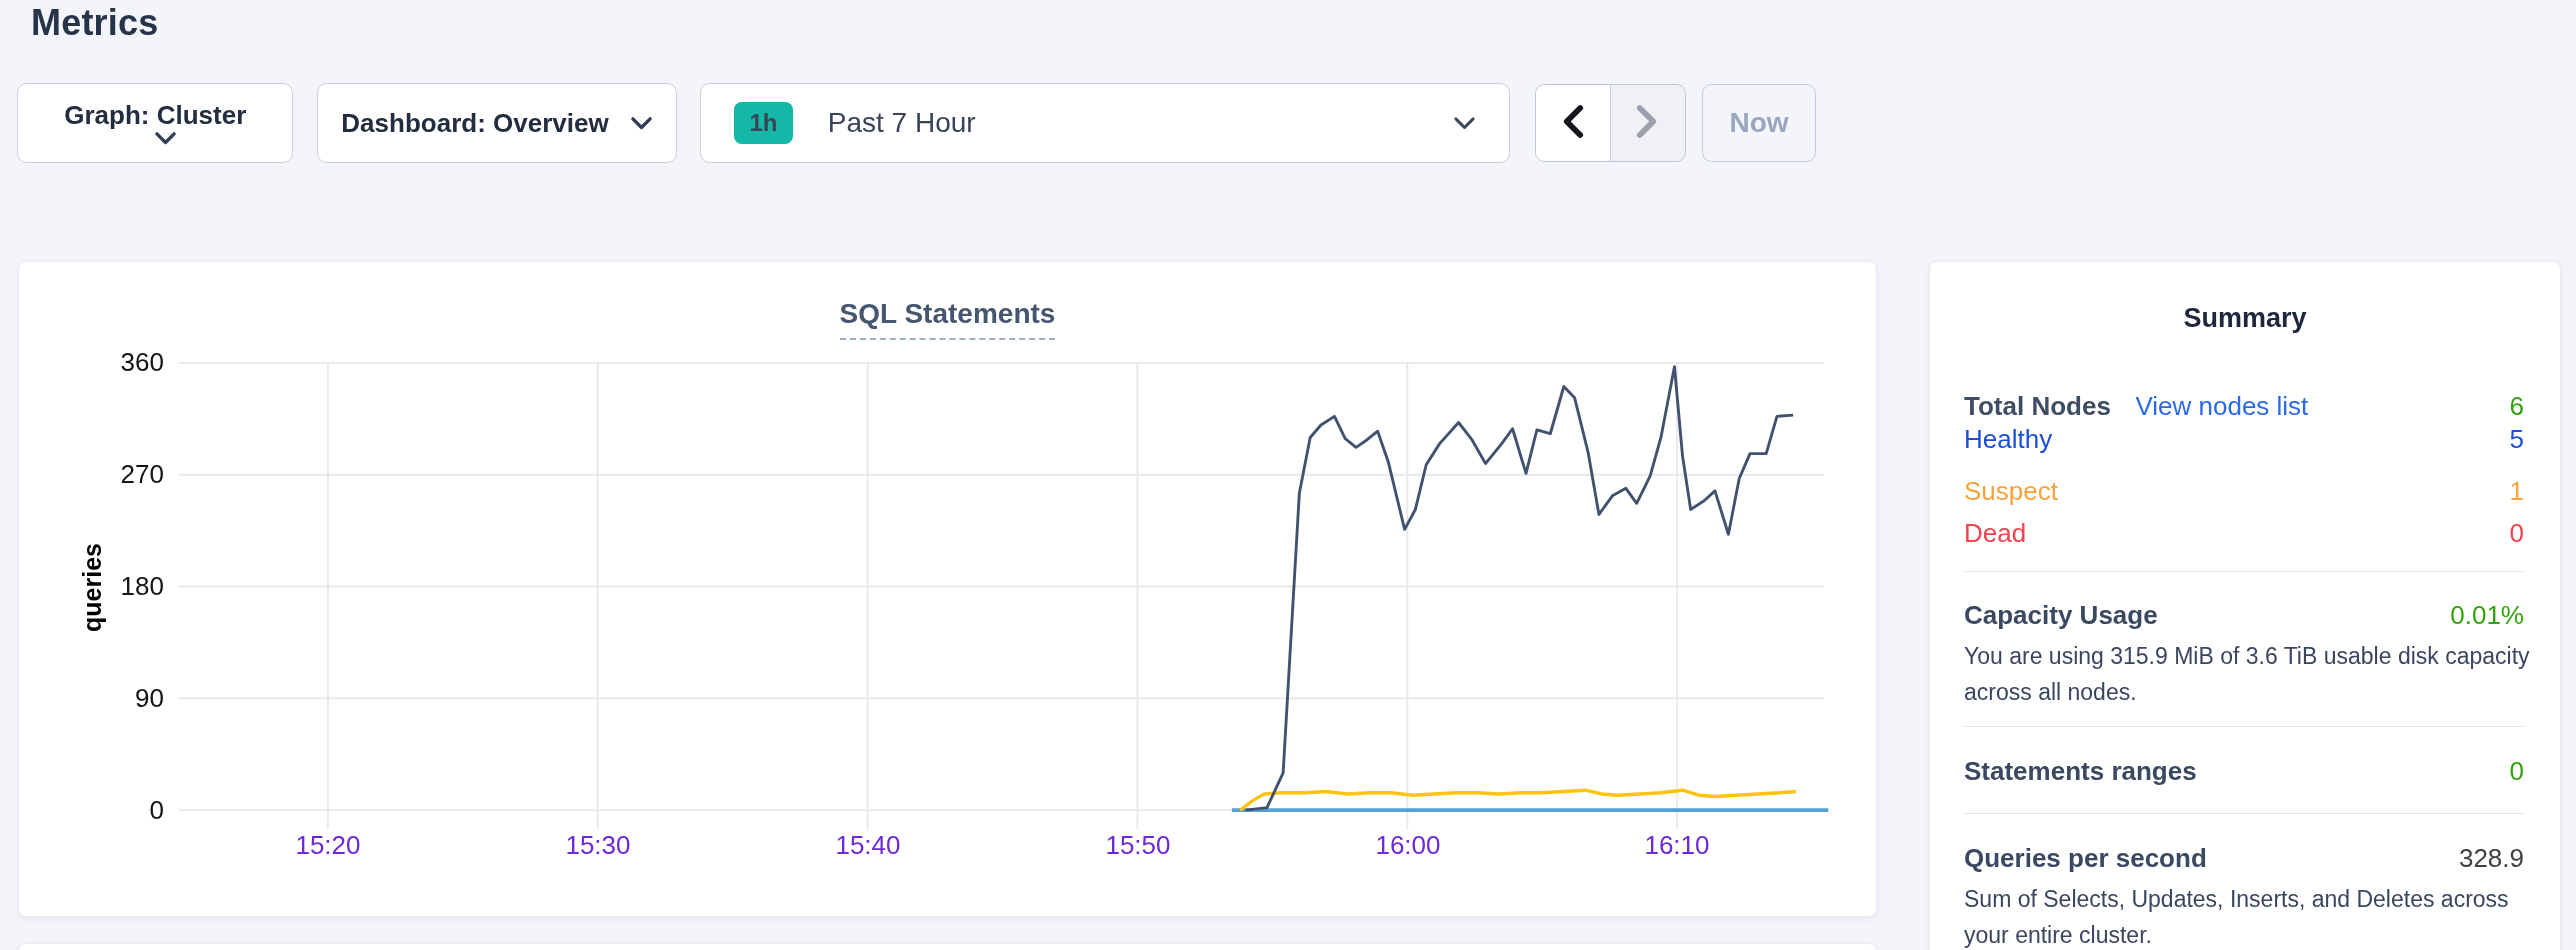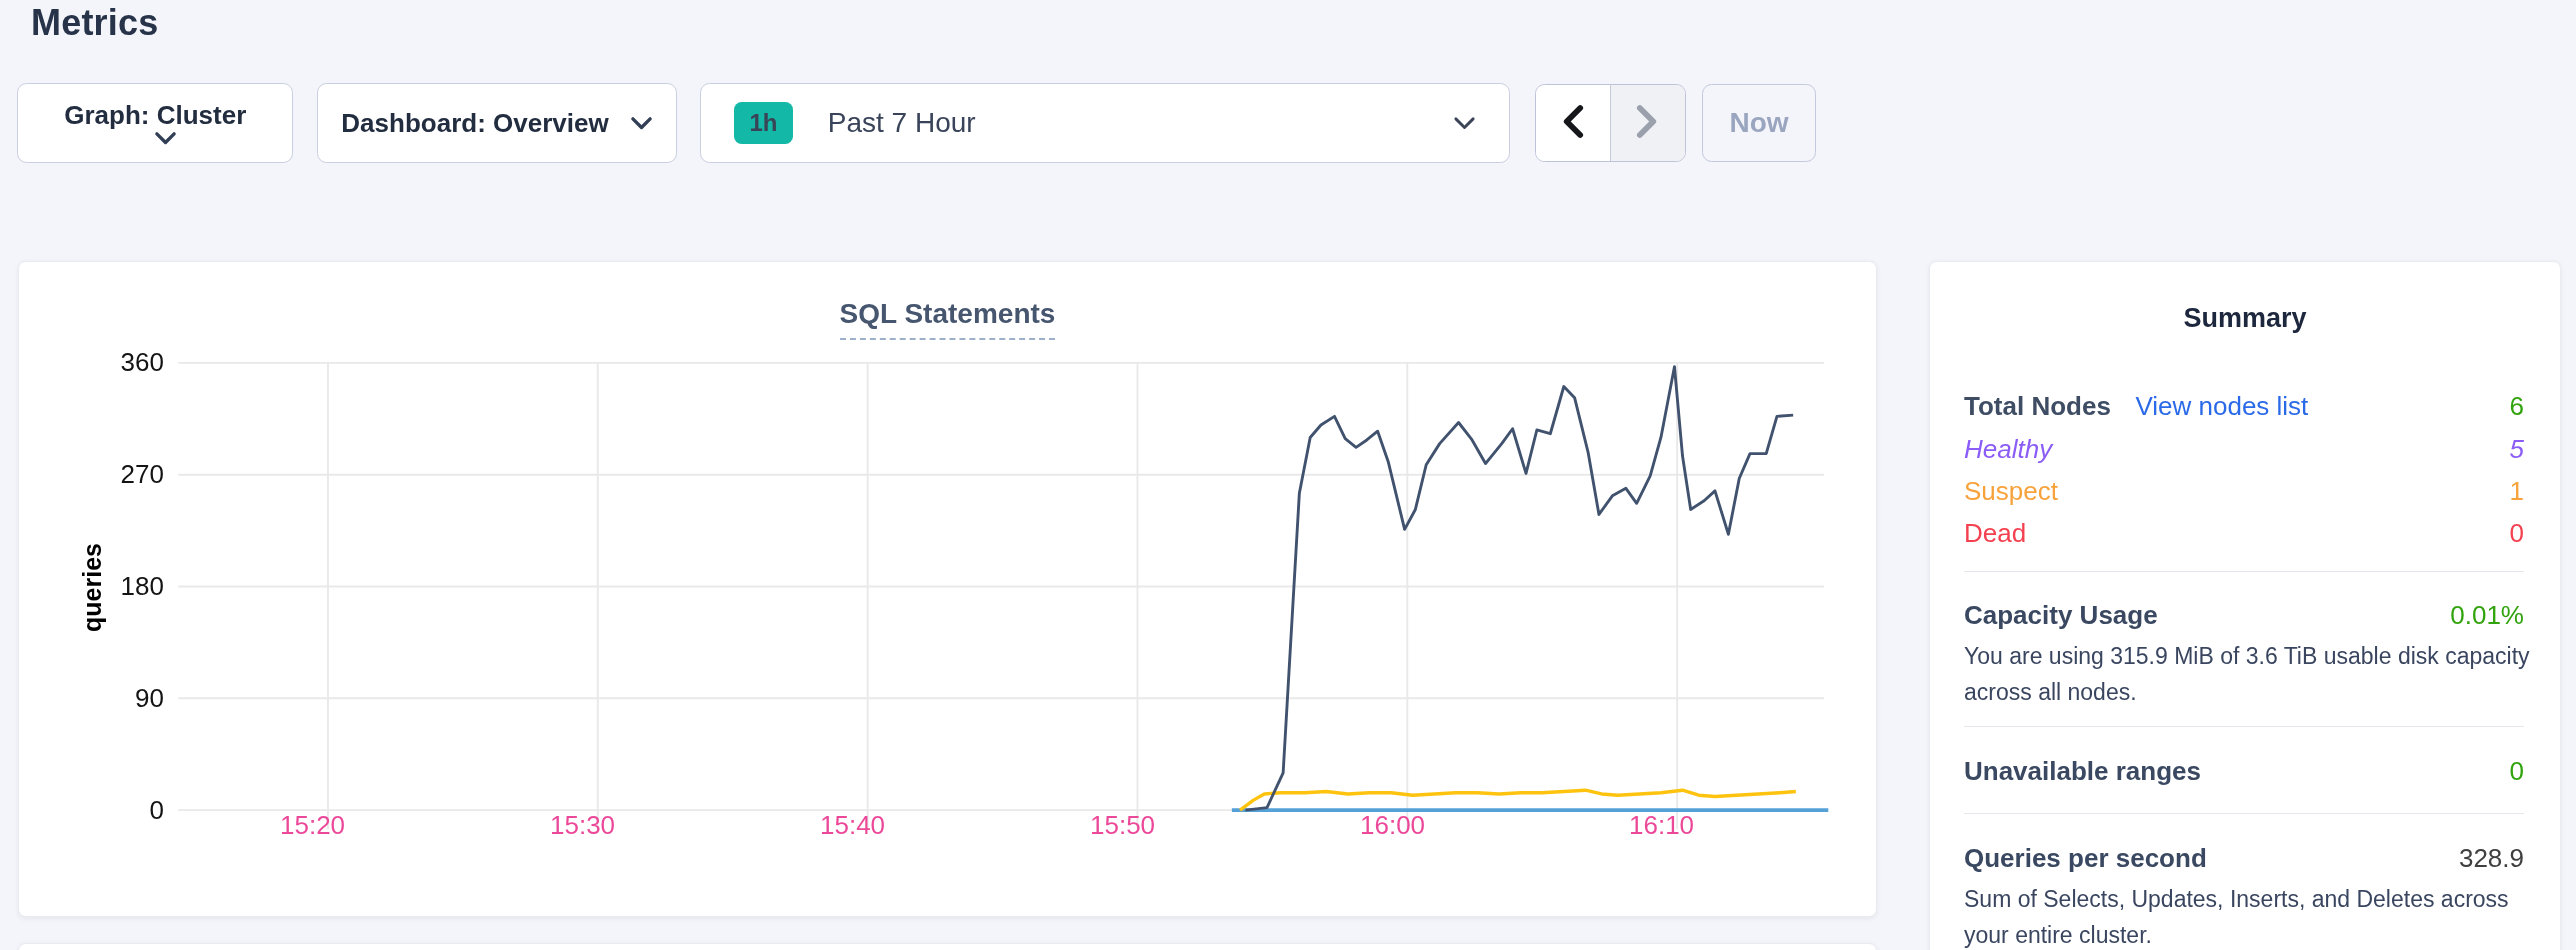--- a/index.html
+++ b/index.html
@@ -68,22 +68,22 @@
   .chart-title {
     display:inline-block; font-size:28px; font-weight:700; color:#46566f;
     border-bottom:2.9px dashed #9db0c9; padding-bottom:7.7px; cursor:help;
   }
   #plot-svg { position:absolute; left:159px; top:75px; }
   .ytick {
     position:absolute; left:63px; width:82px; height:33px;
     font-size:26px; color:#141414; text-align:right; line-height:33px;
   }
   .xtick {
-    position:absolute; width:96px; height:31px; top:548px;
-    font-size:26px; color:#ec4899; line-height:31px;
+    position:absolute; width:96px; height:31px; top:568px;
+    font-size:26px; color:#6d28d9; text-align:center; line-height:31px;
   }
   .y-axis-label {
     position:absolute; left:25px; top:311px; width:96px; height:29px;
     font-size:25px; font-weight:700; color:#000;
     transform:rotate(-90deg); transform-origin:center center;
     text-align:center;
   }
 
   
   .summary-heading {
@@ -196,21 +196,21 @@
 
   <div class="card" id="summary-card">
     <div class="summary-heading">Summary</div>
 
     <div class="srow" style="top:127px;">
       <span class="lbl-strong" style="color:#3e4c64;">Total Nodes</span>
       <span class="link">View nodes list</span>
       <span class="val" style="color:#31a30c;">6</span>
     </div>
 
-    <div class="srow" style="top:170px; color:#8b5cf6;font-style:italic;">
+    <div class="srow" style="top:160px; color:#1d4ed8;">
       <span>Healthy</span>
       <span class="val">5</span>
     </div>
     <div class="srow" style="top:212px; color:#f8a23c;">
       <span>Suspect</span>
       <span class="val">1</span>
     </div>
     <div class="srow" style="top:254px; color:#f4414f;">
       <span>Dead</span>
       <span class="val">0</span>
@@ -220,21 +220,21 @@
 
     <div class="srow" style="top:336px;">
       <span class="lbl-strong">Capacity Usage</span>
       <span class="val" style="color:#31a30c;">0.01%</span>
     </div>
     <div class="sdesc" style="top:376px;">You are using 315.9 MiB of 3.6 TiB usable disk capacity across all nodes.</div>
 
     <div class="divider" style="top:464px;"></div>
 
     <div class="srow" style="top:492px;">
-      <span class="lbl-strong">Unavailable ranges</span>
+      <span class="lbl-strong">Statements ranges</span>
       <span class="val" style="color:#31a30c;">0</span>
     </div>
 
     <div class="divider" style="top:551px;"></div>
 
     <div class="srow" style="top:579px;">
       <span class="lbl-strong">Queries per second</span>
       <span class="val" style="color:#404040;text-align:right;">328.9</span>
     </div>
     <div class="sdesc" style="top:619px;">Sum of Selects, Updates, Inserts, and Deletes across your entire cluster.</div>

